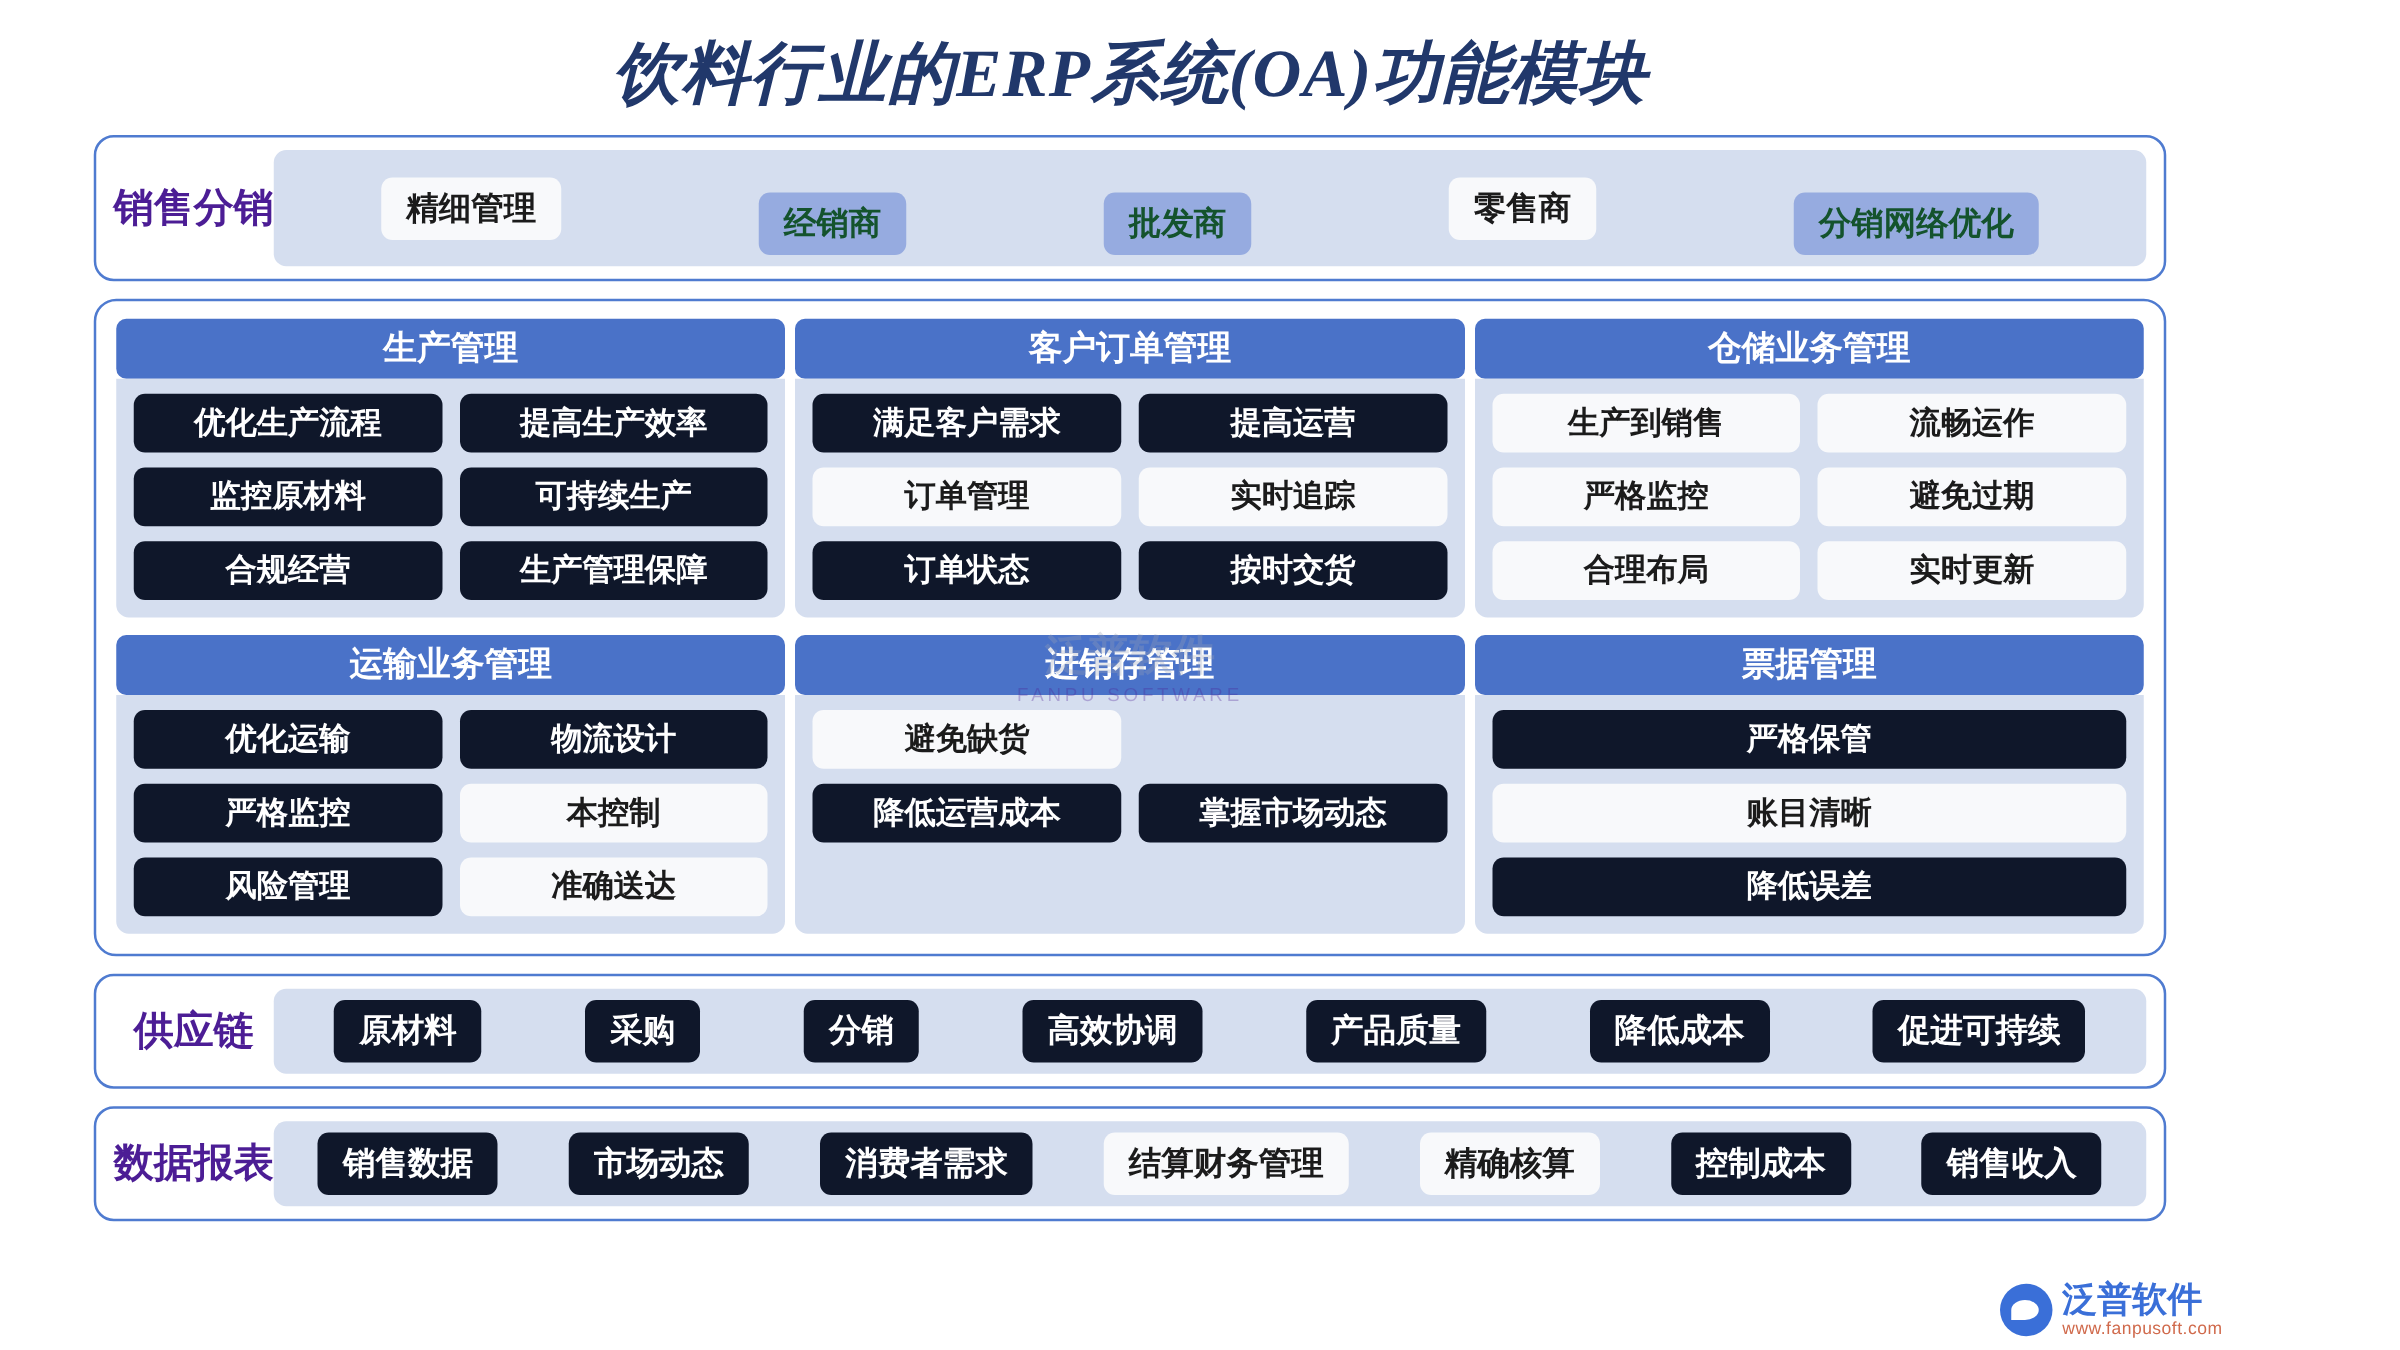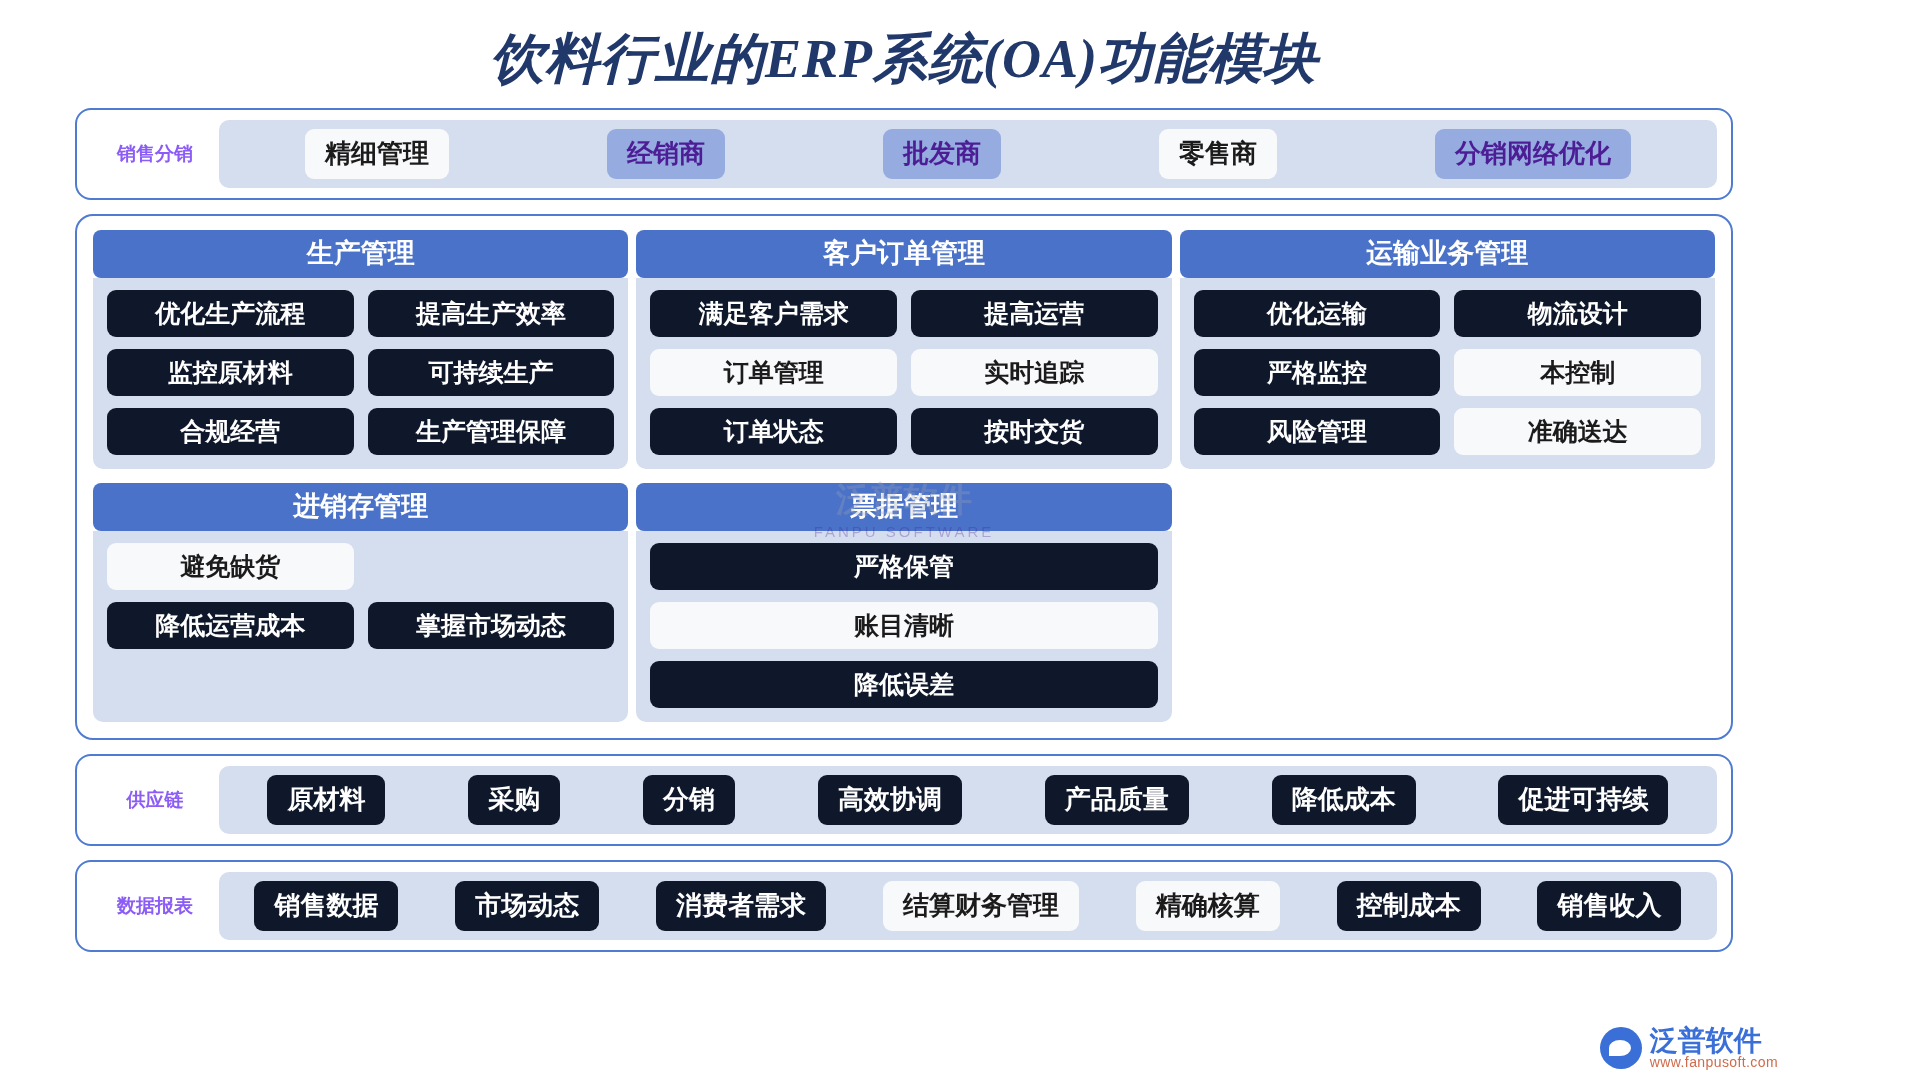--- a/index.html
+++ b/index.html
@@ -38,23 +38,23 @@
     border-radius: 16px;
     background: #ffffff;
     display: flex;
     align-items: center;
     padding: 10px 14px;
   }
   .band-label {
     flex: 0 0 auto;
     width: 128px;
     text-align: center;
-    font-size: 19px;
+    font-size: 32px;
     font-weight: bold;
-    color: #8b5cf6;
+    color: #4c1d95;
     font-family: "Liberation Serif", "DejaVu Serif", serif;
   }
   .band-track {
     flex: 1 1 auto;
     background: #d5deef;
     border-radius: 10px;
     display: flex;
     align-items: center;
     justify-content: space-around;
     padding: 9px 12px;
@@ -76,21 +76,22 @@
   .chip.blue {
     background: #0f172a;
     color: #ffffff;
   }
   .chip.white {
     background: #f8f9fb;
     color: #1b1b1b;
   }
   .chip.lightblue {
     background: #96abe0;
-    color: #4c1d95;
+    color: #14532d;
+    margin-top: 25px;
   }
 
   
   .main-card {
     position: relative;
     margin: 0 75px 14px 75px;
     border: 2px solid #4f7bd0;
     border-radius: 18px;
     background: #ffffff;
     padding: 14px 16px 16px 16px;
@@ -246,20 +247,37 @@
               <div class="chip blue">满足客户需求</div>
               <div class="chip blue">提高运营</div>
             </div>
             <div class="row2">
               <div class="chip white">订单管理</div>
               <div class="chip white">实时追踪</div>
             </div>
             <div class="row2">
               <div class="chip blue">订单状态</div>
               <div class="chip blue">按时交货</div>
+            </div>
+          </div>
+        </div>
+        <div class="module">
+          <div class="module-head">仓储业务管理</div>
+          <div class="module-body">
+            <div class="row2">
+              <div class="chip white">生产到销售</div>
+              <div class="chip white">流畅运作</div>
+            </div>
+            <div class="row2">
+              <div class="chip white">严格监控</div>
+              <div class="chip white">避免过期</div>
+            </div>
+            <div class="row2">
+              <div class="chip white">合理布局</div>
+              <div class="chip white">实时更新</div>
             </div>
           </div>
         </div>
         <div class="module">
           <div class="module-head">运输业务管理</div>
           <div class="module-body">
             <div class="row2">
               <div class="chip blue">优化运输</div>
               <div class="chip blue">物流设计</div>
             </div>

